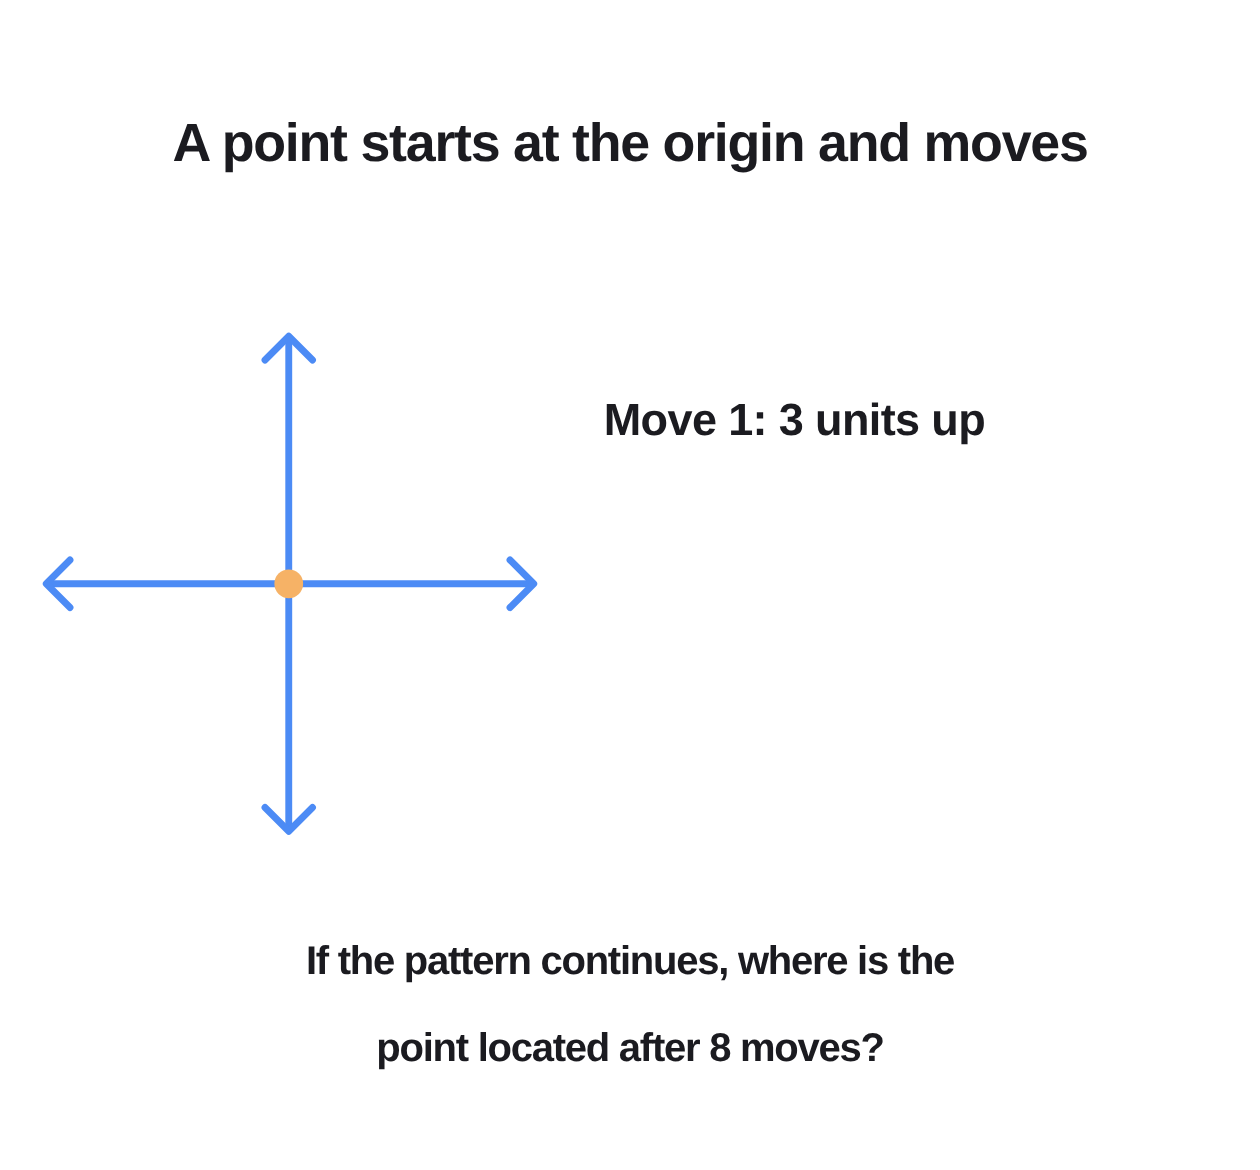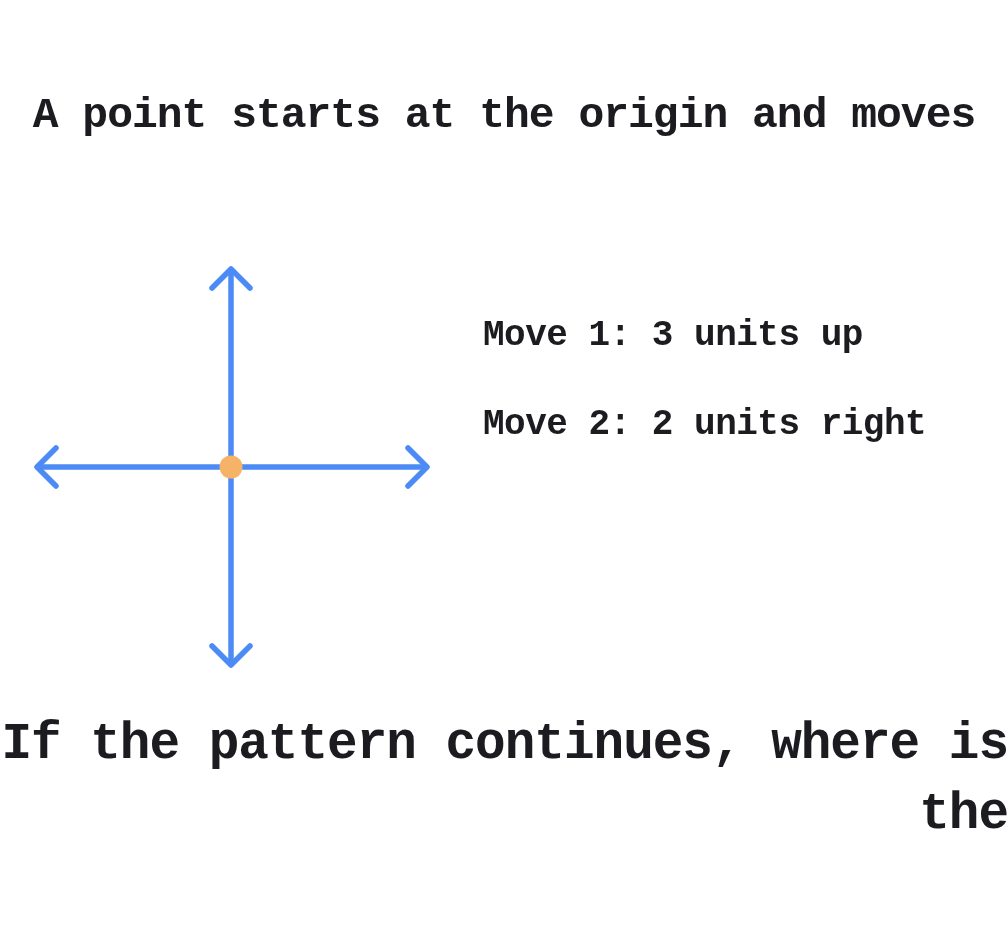--- a/index.html
+++ b/index.html
@@ -6,21 +6,21 @@
     margin: 0;
     padding: 0;
     background: #ffffff;
   }
   .canvas {
     position: relative;
     width: 1008px;
     height: 936px;
     background: #ffffff;
     overflow: hidden;
-    font-family: Liberation Mono, monospace;
+    font-family: Liberation Sans, sans-serif;
     color: #1b1b20;
   }
   .problem-statement {
     position: absolute;
     top: 82px;
     left: 0;
     width: 100%;
     text-align: center;
     font-size: 43px;
     font-weight: 700;
@@ -40,25 +40,25 @@
     left: 483px;
     top: 291px;
     font-size: 36px;
     font-weight: 700;
     line-height: 89px;
     letter-spacing: -0.5px;
     white-space: nowrap;
   }
   .question {
     position: absolute;
-    top: 710px;
+    top: 733px;
     left: 0;
     width: 100%;
-    text-align: right;
-    font-size: 51px;
+    text-align: center;
+    font-size: 32px;
     font-weight: 700;
     line-height: 70px;
     letter-spacing: -1px;
   }
   .question span { display: block; }
 </style>
 </head>
 <body>
 
 <div class="canvas">
@@ -78,20 +78,20 @@
         <line x1="23" y1="217" x2="407" y2="217"></line>
         <polyline points="39,198 20,217 39,236"></polyline>
         <polyline points="391,198 410,217 391,236"></polyline>
       </g>
       <circle cx="214" cy="217" r="11.5" fill="#F6B266"></circle>
     </svg>
   </div>
 
   <div class="moves-list">
     <div>Move 1: 3 units up</div>
-    <div>Move 2: 2 units right</div>
   </div>
 
   <div class="question">
     <span>If the pattern continues, where is the</span>
+    <span>point located after 8 moves?</span>
   </div>
 
 </div>
 
 </body></html>

